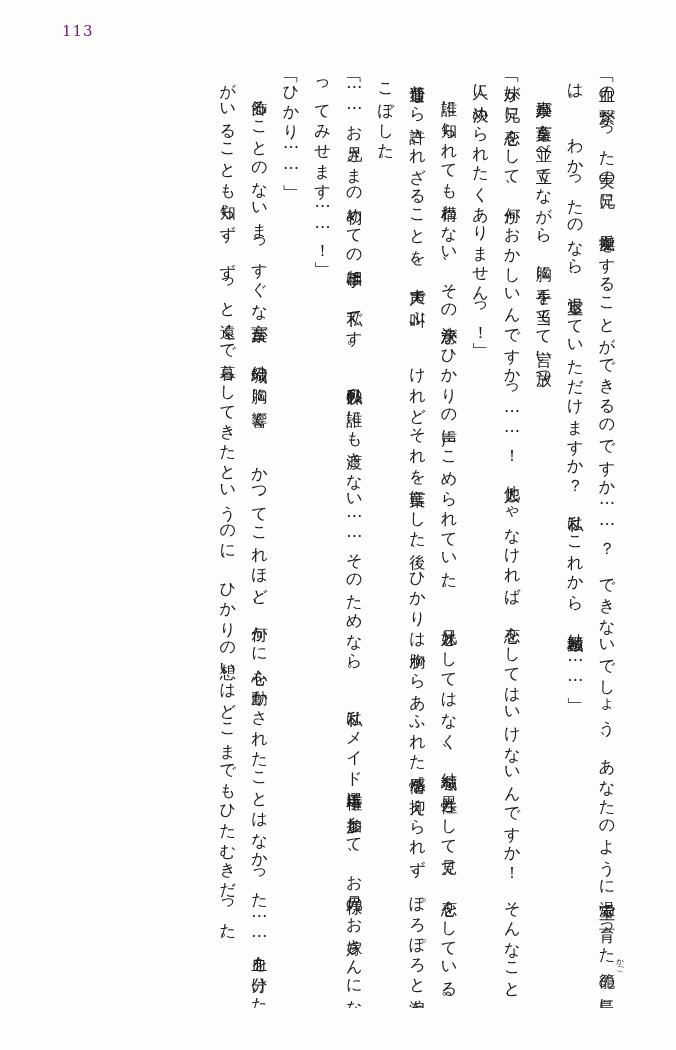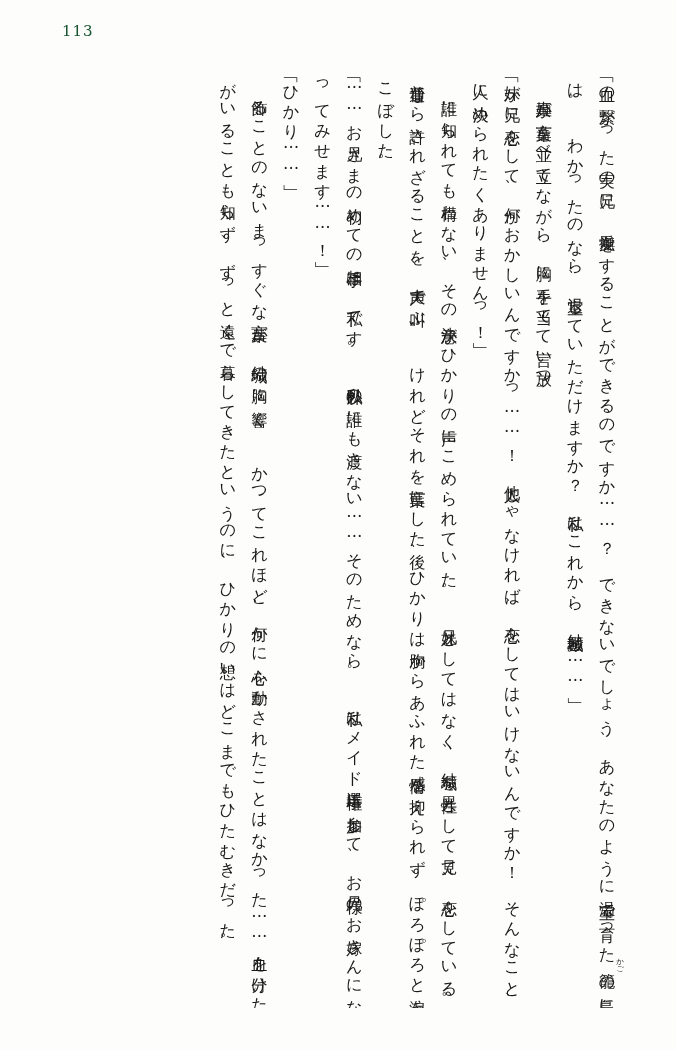--- a/index.html
+++ b/index.html
@@ -20,21 +20,21 @@
     height: 1050px;
     background: #fdfdfc;
     box-sizing: border-box;
   }
   .page-number {
     position: absolute;
     top: 22px;
     left: 62px;
     font-size: 15px;
     letter-spacing: 1px;
-    color: #14532d;
+    color: #701a75;
     font-family: "DejaVu Serif", "Liberation Serif", serif;
   }
   .text-block {
     position: absolute;
     top: 72px;
     right: 52px;
     left: 52px;
     bottom: 42px;
     writing-mode: vertical-rl;
     text-orientation: upright;

